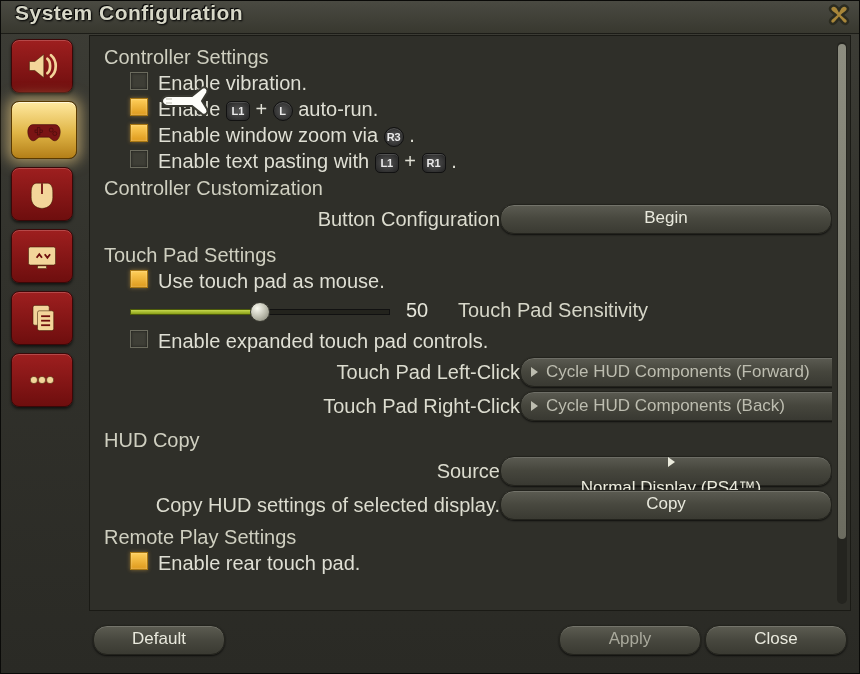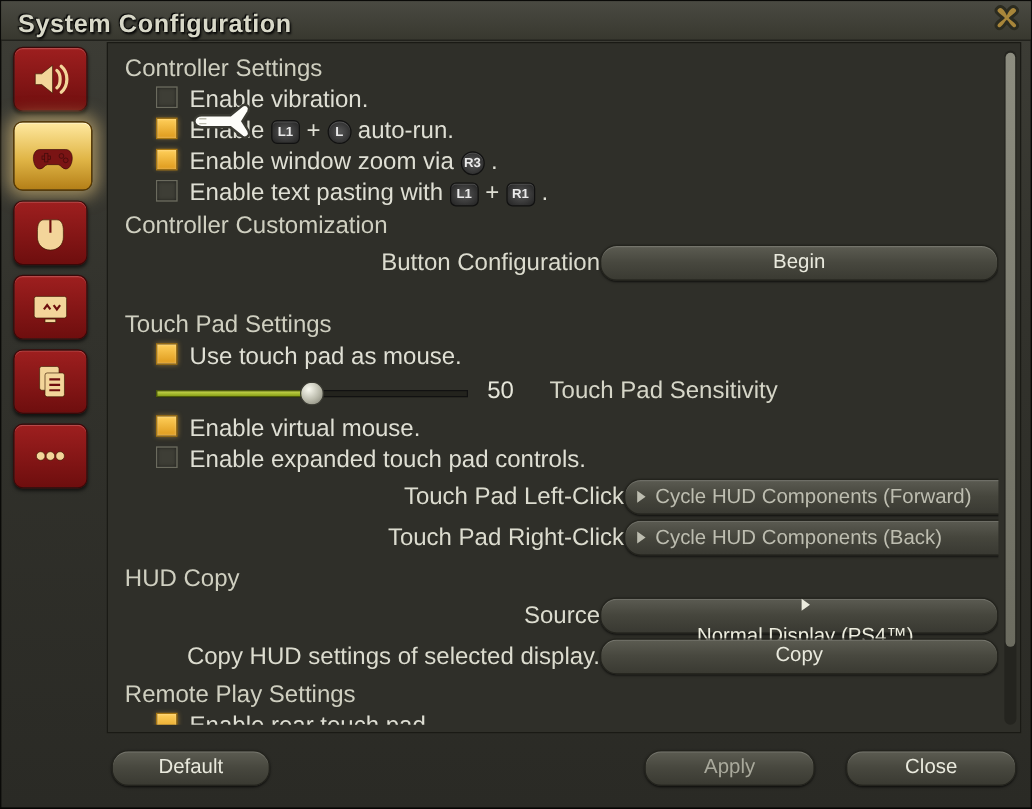--- a/index.html
+++ b/index.html
@@ -15,21 +15,21 @@
   position: relative;
   width: 860px;
   height: 674px;
   background: linear-gradient(#3d3d36, #32322c 40%, #2a2a25);
   border: 1px solid #0a0a08;
   box-sizing: border-box;
 }
 .titlebar {
   height: 32px;
   display: flex;
-  align-items: flex-end;
+  align-items: flex-start;
   padding: 0 8px 0 14px;
   background: linear-gradient(#4a4a42, #38382f);
   border-bottom: 1px solid #1c1c17;
   position: relative;
 }
 .title {
   color: #d8d8c8;
   font-size: 21px;
   font-weight: 600;
   text-shadow: 1px 1px 2px #000, -1px -1px 1px #000;
@@ -260,21 +260,21 @@
 
 .footer {
   position: absolute;
   left: 78px;
   right: 0;
   bottom: 0;
   height: 46px;
   display: flex;
   align-items: center;
   padding: 0 4px;
-  gap: 26px;
+  gap: 4px;
 }
 .footer .spacer { flex: 1; }
 .footer .ui-btn { width: 140px; }
 .footer .ui-btn.muted { color: #a9a99c; }
 </style>
 </head>
 <body>
 
 <div class="window">
 
@@ -390,41 +390,37 @@
         </div>
 
         <div class="section-title">Controller Customization</div>
         <div class="kvrow">
           <div class="klabel">Button Configuration</div>
           <div class="ctrl">
               <div class="ui-btn">Begin</div>
             </div>
         </div>
 
-        <div class="section-title" style="margin-top:26px">Touch Pad Settings</div>
+        <div class="section-title" style="margin-top:10px">Touch Pad Settings</div>
         <div class="indent">
           <div class="opt-row">
             <span class="chk checked"></span>
             <span class="label">Use touch pad as mouse.</span>
           </div>
         </div>
         <div class="slider-wrap">
           <div class="slider">
             <div class="track"></div>
             <div class="fill" id="sens-fill" style="width: 50%;"></div>
             <div class="handle" id="sens-handle" style="left: 50%;"></div>
           </div>
           <div class="slider-value">50</div>
           <div class="slider-label">Touch Pad Sensitivity</div>
         </div>
         <div class="indent">
-          <div class="opt-row">
-            <span class="chk checked"></span>
-            <span class="label">Enable virtual mouse.</span>
-          </div>
           <div class="opt-row">
             <span class="chk"></span>
             <span class="label">Enable expanded touch pad controls.</span>
           </div>
         </div>
         <div class="kvrow">
           <div class="klabel" style="padding-left:48px">Touch Pad Left-Click</div>
           <div class="ctrl">
               <div class="ui-select">
                 <span class="tri"></span>

